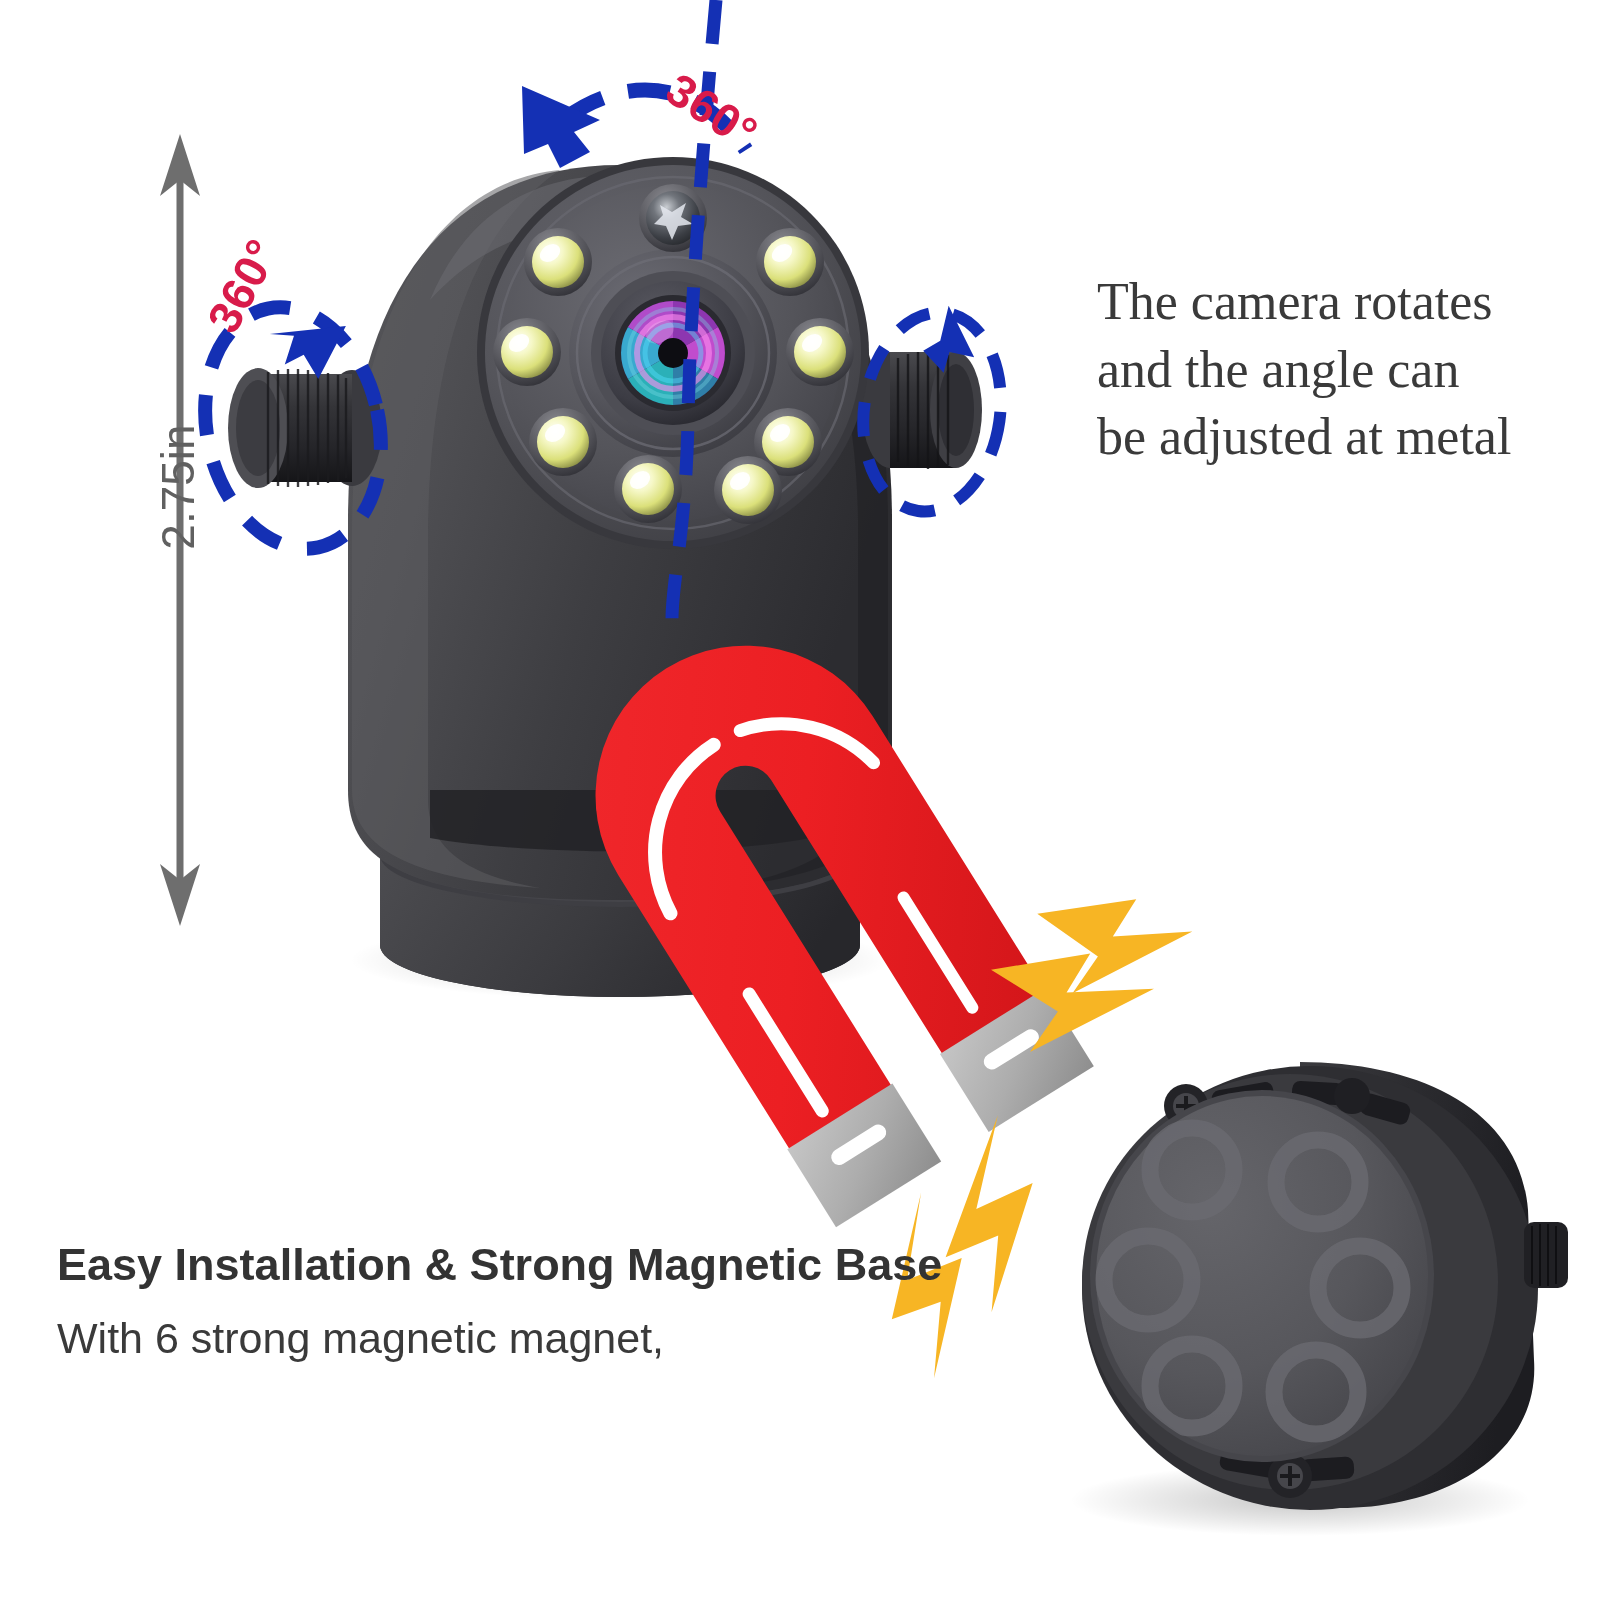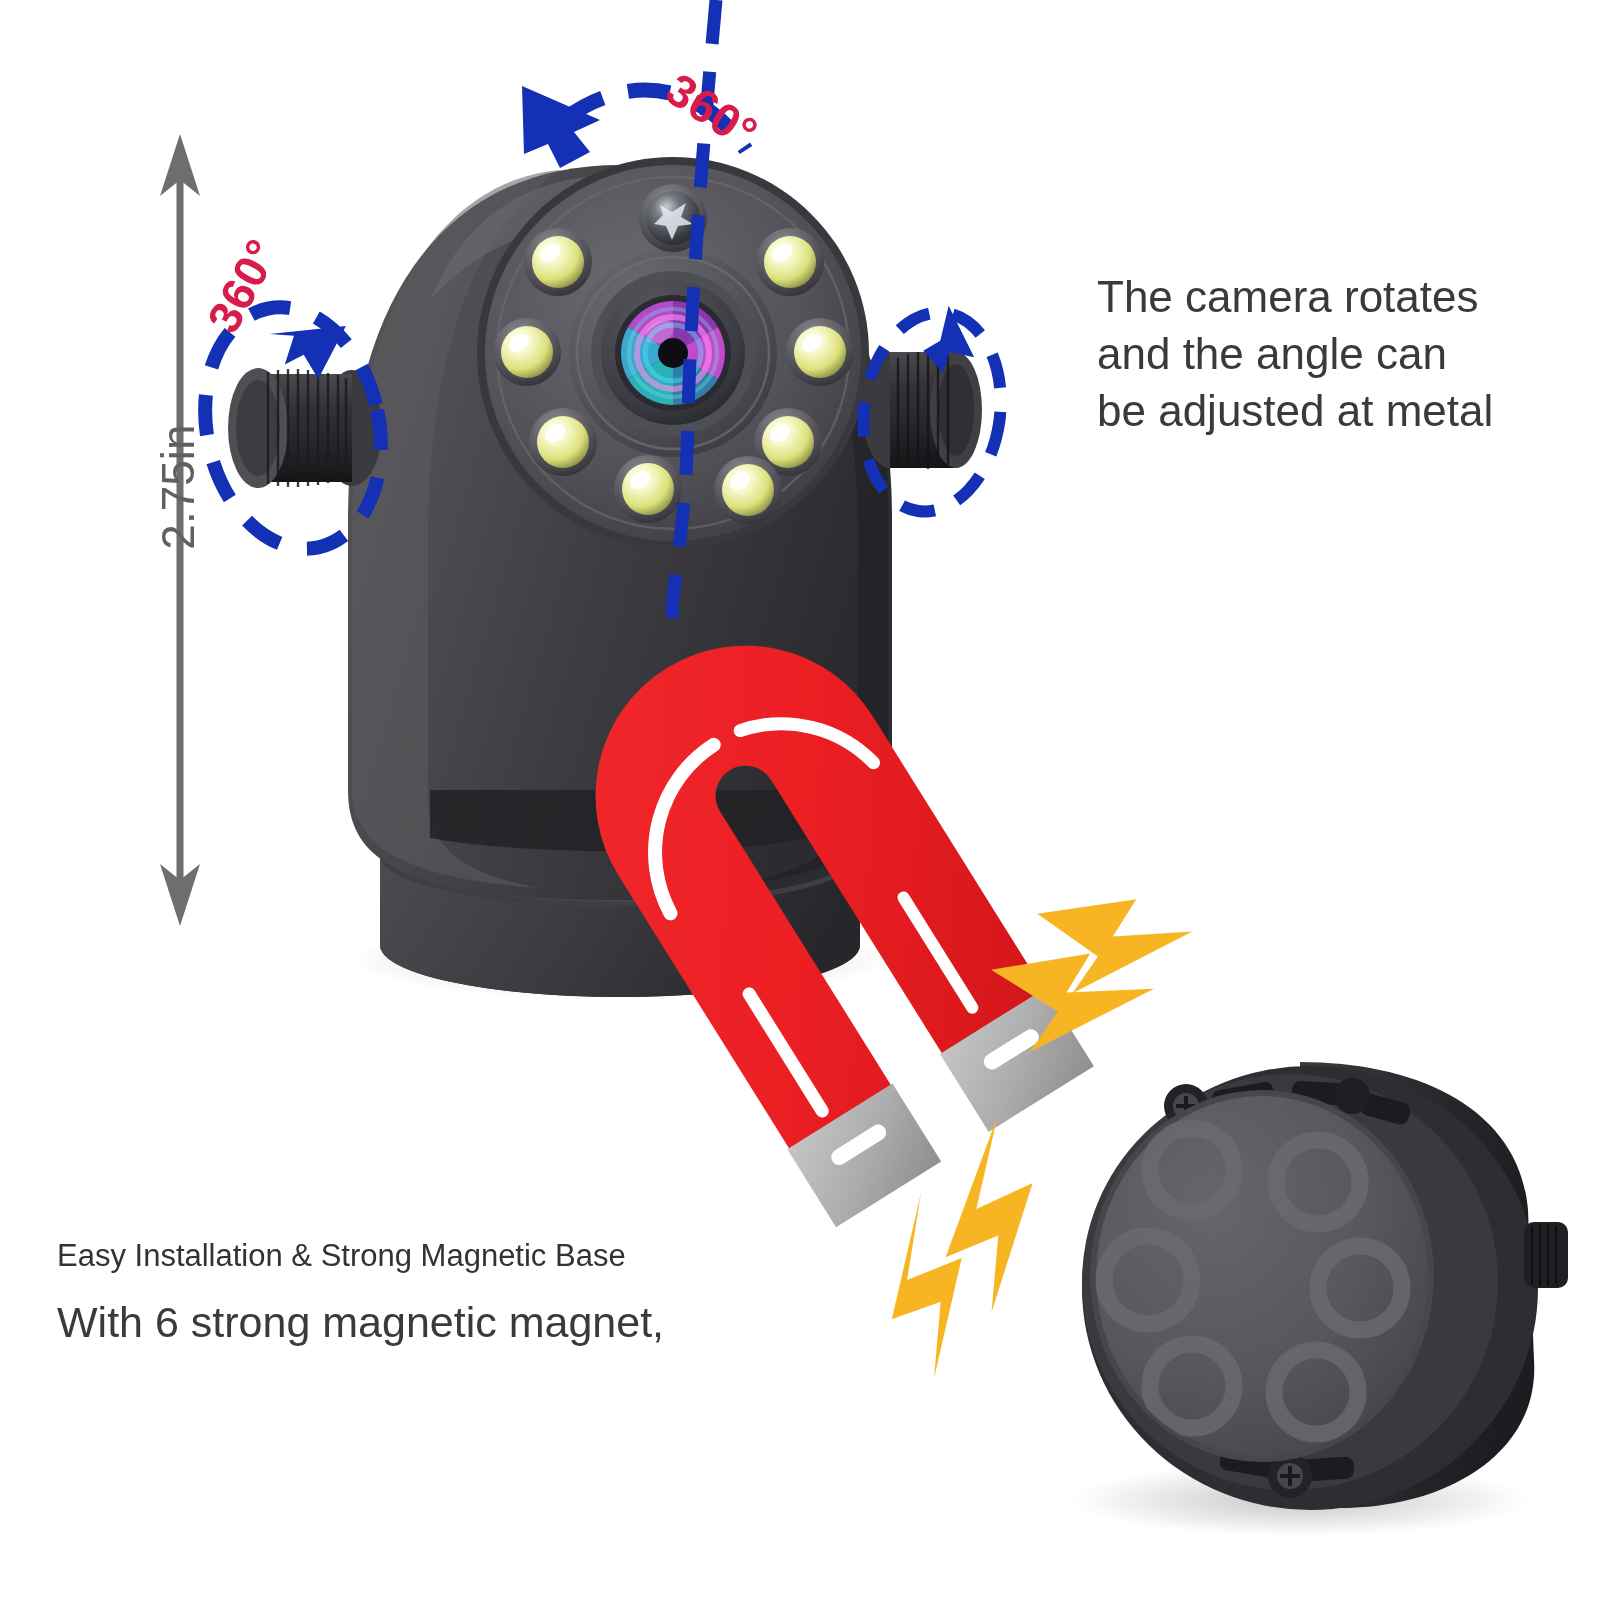--- a/index.html
+++ b/index.html
@@ -27,36 +27,37 @@
     transform-origin:center center;
     letter-spacing:0px;
     white-space:nowrap;
   }
 
   
   .right-text {
     position:absolute;
     left:1097px; top:268px;
     width:470px;
-    font-size:44px;
+    font-size:52px;
     line-height:1.30;
     font-weight:400;
     color:#3a3a3a;
+    font-family:Liberation Serif, serif;
   }
   .right-text div { white-space:nowrap; }
 
   
   .bottom-text {
     position:absolute;
     left:57px; top:1238px;
     width:980px;
   }
   .bottom-title {
-    font-size:31px;
-    font-weight:400;
+    font-size:45px;
+    font-weight:700;
     color:#333333;
     line-height:1.18;
     white-space:nowrap;
   }
   .bottom-body {
     font-size:43px;
     font-weight:400;
     color:#3a3a3a;
     line-height:1.30;
     margin-top:20px;

